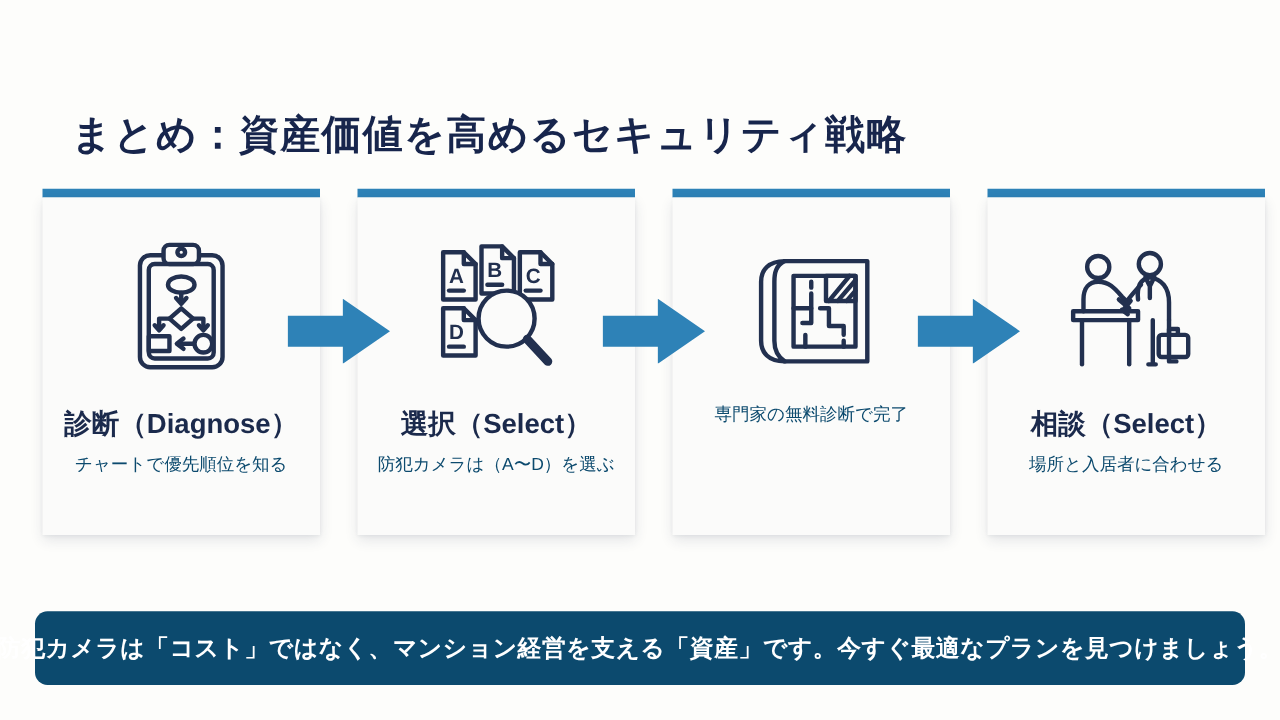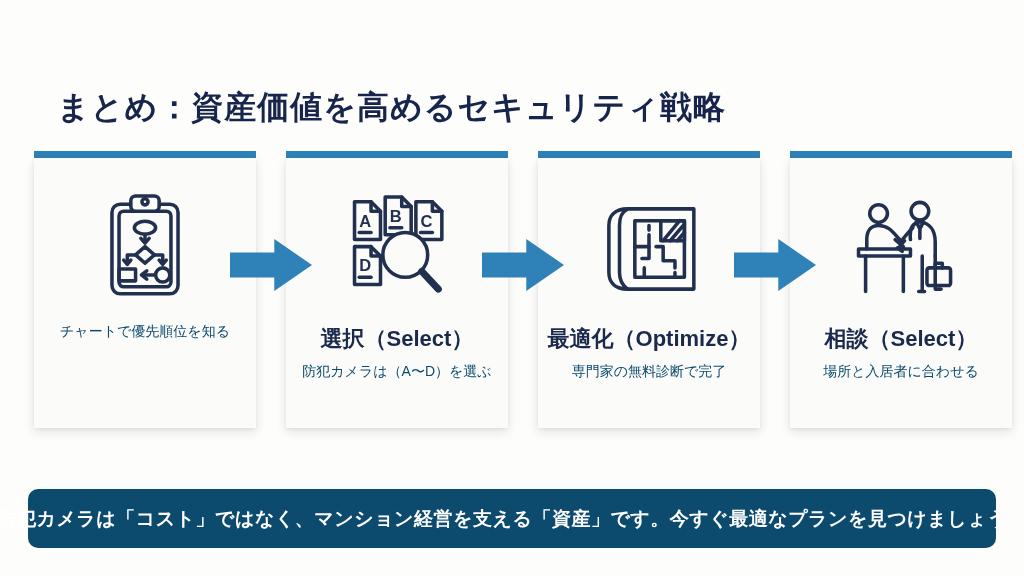--- a/index.html
+++ b/index.html
@@ -65,20 +65,21 @@
         <path class="s" d="M42,55 H35 V62"></path>
         <polyline class="s" points="32,59.5 35,63 38,59.5"></polyline>
         <path class="s" d="M58,55 H65 V62"></path>
         <polyline class="s" points="62,59.5 65,63 68,59.5"></polyline>
         <rect class="s" x="28" y="67" width="14" height="10"></rect>
         <circle class="s" cx="65" cy="72" r="6"></circle>
         <line class="s" x1="58" y1="72" x2="48" y2="72"></line>
         <polyline class="s" points="51.5,68.5 47,72 51.5,75.5"></polyline>
       </svg>
     </div>
+    <div class="card-title">診断（Diagnose）</div>
     <div class="card-sub">チャートで優先順位を知る</div>
   </div>
 </div>
 
 <div class="card" style="left:286px">
   <div class="card-bar"></div>
   <div class="card-body">
     <div class="icon-wrap">
       <svg viewBox="0 0 100 100">
         <path class="s" d="M14,10 h14 l8,8 v24 h-22 z"></path>
@@ -115,21 +116,20 @@
         <path class="s" d="M32,16 H88 V84 H32"></path>
         <rect class="s" x="38" y="26" width="42" height="48"></rect>
         <rect class="s" x="60" y="26" width="20" height="17"></rect>
         <path class="s" d="M62,43 L76,26 M68,43 L80,29 M74,43 L80,36"></path>
         <path class="s" d="M38,48 H50 M50,48 V38 M50,30 V34"></path>
         <path class="s" d="M50,48 V58 H44"></path>
         <path class="s" d="M56,48 H62 V60 H72 M72,60 V66 M72,74 V70"></path>
         <path class="s" d="M46,66 V74"></path>
       </svg>
     </div>
-    <div class="card-title">最適化（Optimize）</div>
     <div class="card-sub">専門家の無料診断で完了</div>
   </div>
 </div>
 
 <div class="card" style="left:790px">
   <div class="card-bar"></div>
   <div class="card-body">
     <div class="icon-wrap">
       <svg viewBox="0 0 100 100">
         <circle class="s" cx="31" cy="20" r="7.5"></circle>

